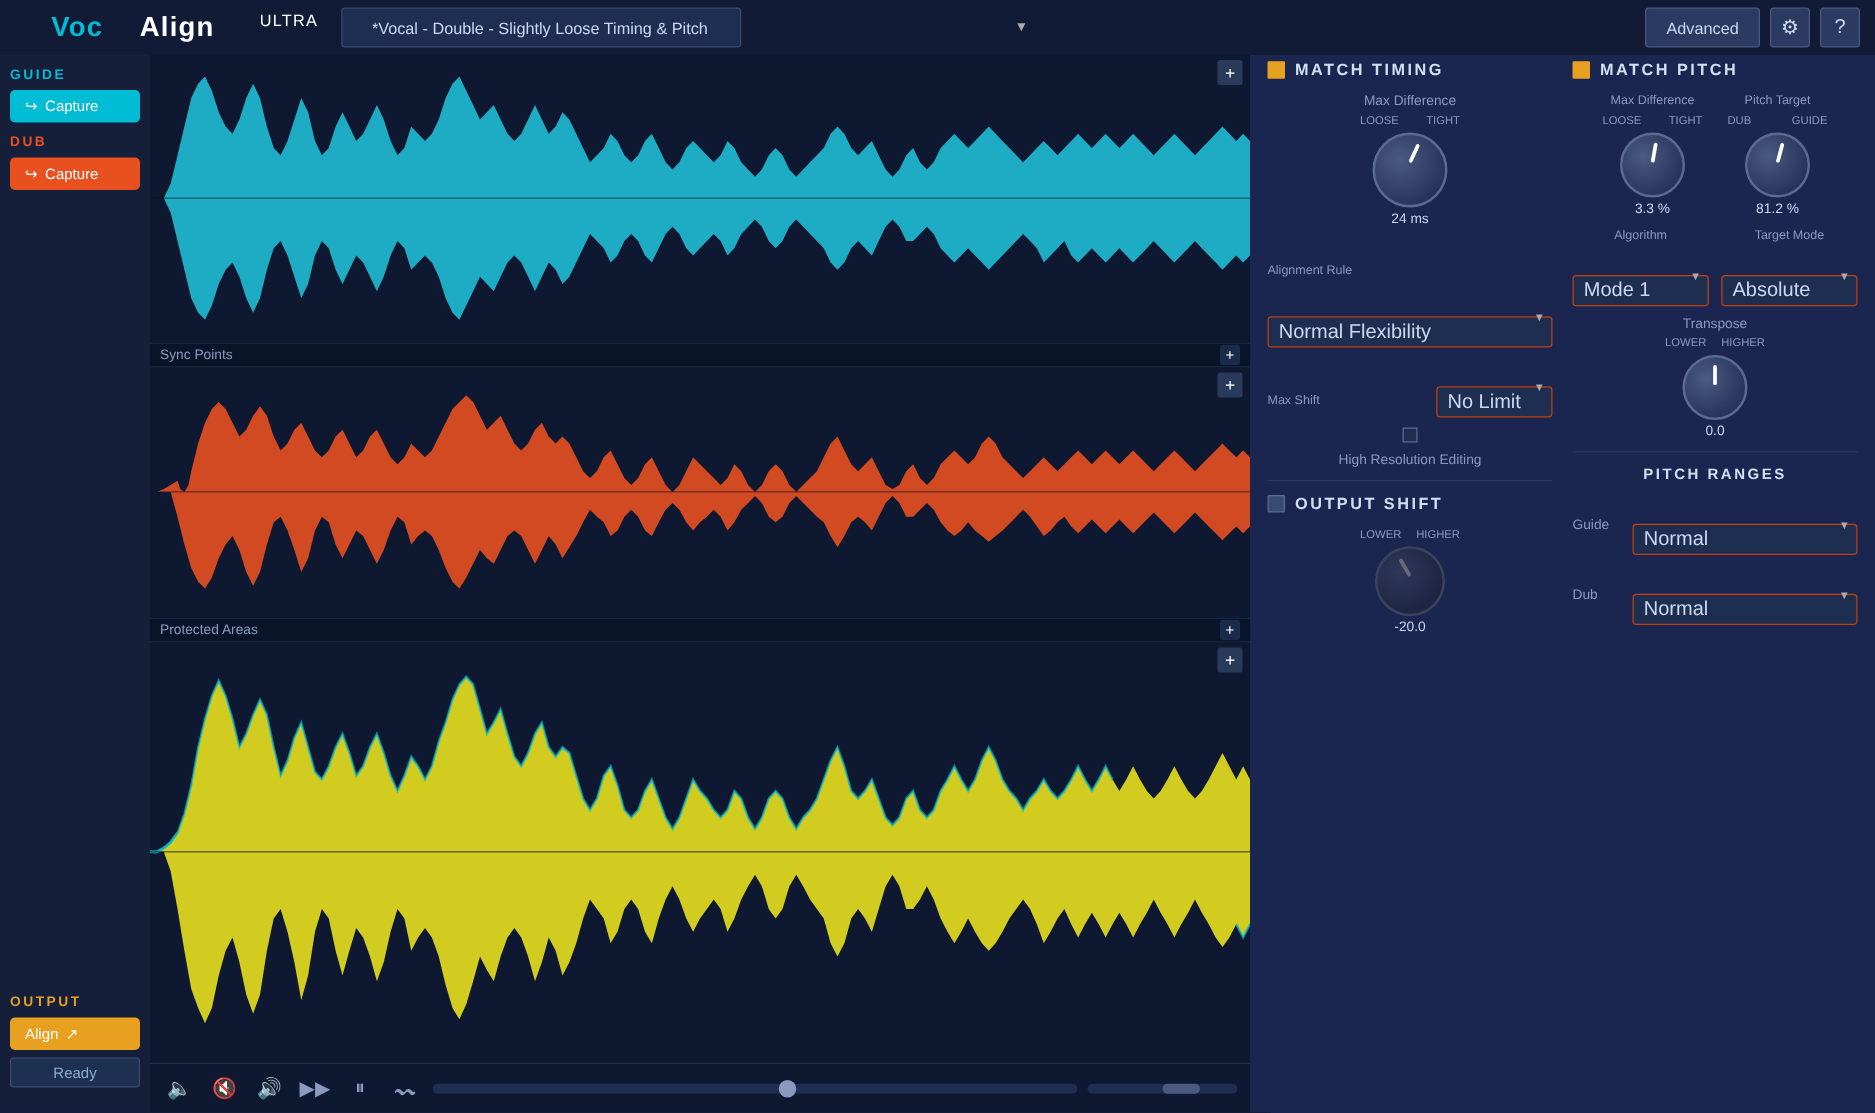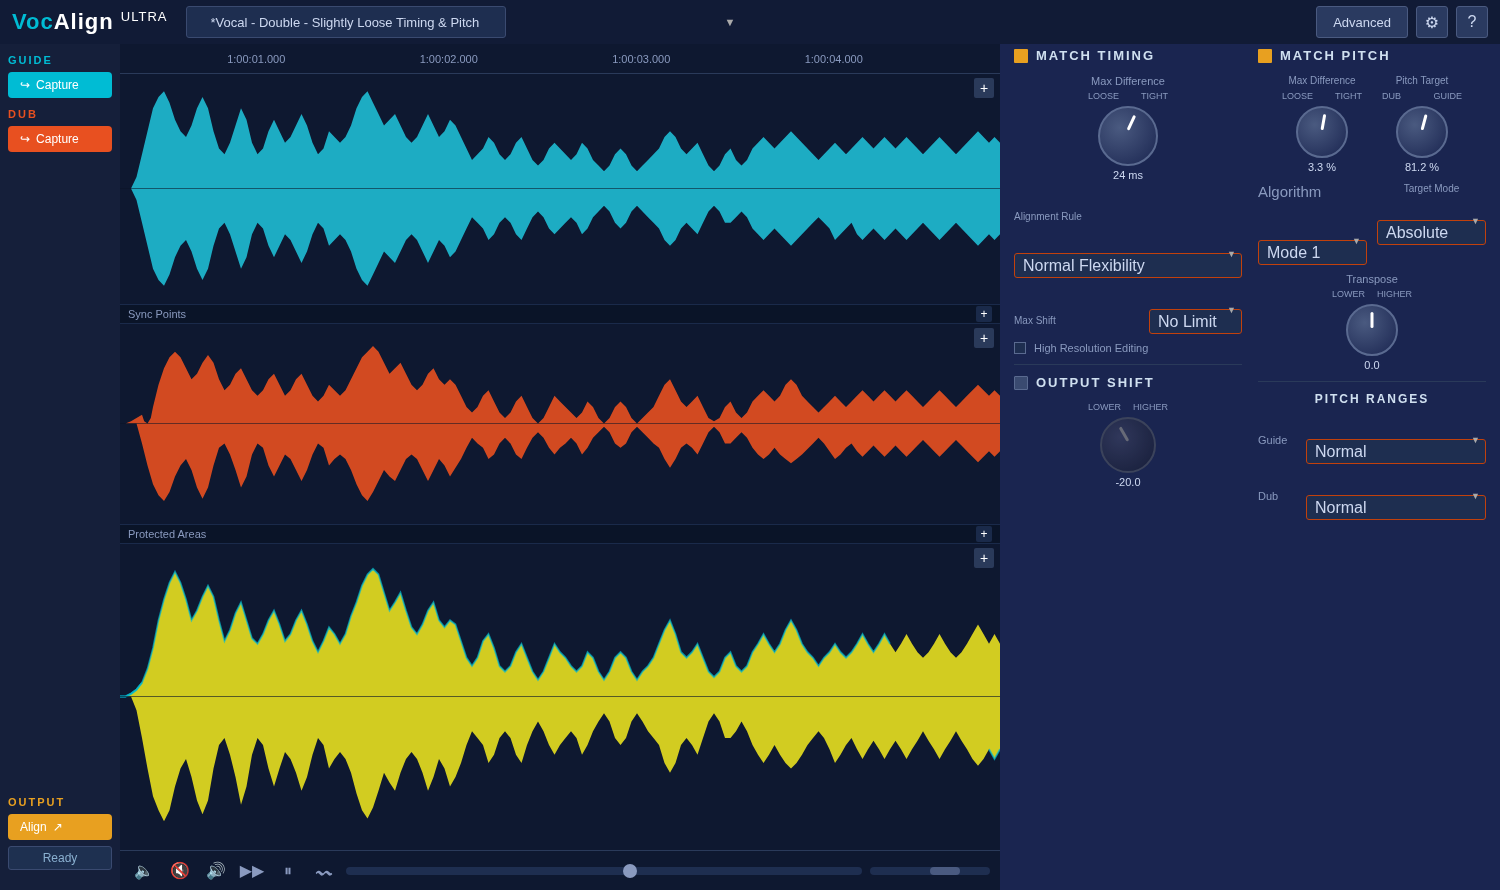--- a/index.html
+++ b/index.html
@@ -25,20 +25,21 @@
     }
     .logo {
       font-size: 22px;
       font-weight: bold;
       color: #fff;
       margin-right: 18px;
       letter-spacing: 1px;
     }
     .logo span {
       color: #00bcd4;
+      margin-left: 29px;
     }
     .logo .ultra {
       color: #fff;
       font-size: 13px;
       font-weight: normal;
       vertical-align: super;
     }
     .preset-dropdown {
       flex: 1;
       max-width: 560px;
@@ -405,20 +406,21 @@
       color: #aaa;
       pointer-events: none;
       font-size: 9px;
     }
 
     .checkbox-row {
       display: flex;
       align-items: center;
       gap: 8px;
       margin-bottom: 10px;
+      flex-direction: column;
     }
     .checkbox-small {
       width: 12px;
       height: 12px;
       background: #1e2e50;
       border: 1px solid #5a6a90;
       cursor: pointer;
     }
     .checkbox-label {
       font-size: 11px;
@@ -531,28 +533,20 @@
       <button class="btn-render">
         <span>Align</span>
         <span>↗</span>
       </button>
       <div class="status-ready">Ready</div>
     </div>
   </div>
 
   <div class="waveform-area">
 
-    <div class="timeline-ruler">
-      <div class="ruler-marks">
-        <span class="ruler-mark" style="left:15%">1:00:01.000</span>
-        <span class="ruler-mark" style="left:37%">1:00:02.000</span>
-        <span class="ruler-mark" style="left:59%">1:00:03.000</span>
-        <span class="ruler-mark" style="left:81%">1:00:04.000</span>
-      </div>
-    </div>
 
     <div class="waveform-track" style="height:230px;flex:none;background:#0e1830;position:relative;">
       <button class="track-expand-btn">+</button>
       <svg width="100%" height="100%" viewBox="0 0 800 200" preserveAspectRatio="none">
 
         <path class="guide-waveform" d="
           M0,100 L10,100 L15,90 L20,70 L25,50 L30,30 L35,20 L40,15 L45,25 L50,40 L55,50 L60,55 L65,45 L70,30 L75,20 L80,30 L85,50 L90,65 L95,70 L100,60 L105,45 L110,30 L115,40 L120,60 L125,70 L130,65 L135,50 L140,40 L145,50 L150,60 L155,55 L160,45 L165,35 L170,45 L175,60 L180,70 L185,65 L190,50 L195,55 L200,60
           L205,55 L210,45 L215,30 L220,20 L225,15 L230,25 L235,35 L240,45 L245,40 L250,35 L255,45 L260,55 L265,60 L270,55 L275,45 L280,35 L285,45 L290,55 L295,50 L300,40
           L305,45 L310,55 L315,65 L320,75 L325,70 L330,65 L335,55 L340,60 L345,70 L350,75 L355,70 L360,60 L365,55 L370,65 L375,75 L380,80 L385,75 L390,65 L395,60 L400,65
           L405,70 L410,75 L415,70 L420,60 L425,65 L430,75 L435,80 L440,85 L445,80 L450,70 L455,65 L460,70 L465,80 L470,85 L475,80 L480,75 L485,70 L490,65 L495,55 L500,50
@@ -781,21 +775,21 @@
               </div>
               <div class="knob" style="width:52px;height:52px;">
                 <div class="knob-indicator" style="transform:translateX(-50%) rotate(15deg);"></div>
               </div>
               <div class="knob-value">81.2 %</div>
             </div>
           </div>
 
           <div style="display:flex;gap:10px;margin-bottom:8px">
             <div style="flex:1">
-              <div style="font-size:15px;color:#8a9abf;margin-bottom:17px;text-align:left">Algorithm</div>
+              <div style="font-size:10px;color:#8a9abf;margin-bottom:3px;text-align:center">Algorithm</div>
               <div class="select-wrapper">
                 <select class="control-select" style="width:100%">
                   <option>Mode 1</option>
                 </select>
               </div>
             </div>
             <div style="flex:1">
               <div style="font-size:10px;color:#8a9abf;margin-bottom:3px;text-align:center">Target Mode</div>
               <div class="select-wrapper">
                 <select class="control-select" style="width:100%">

